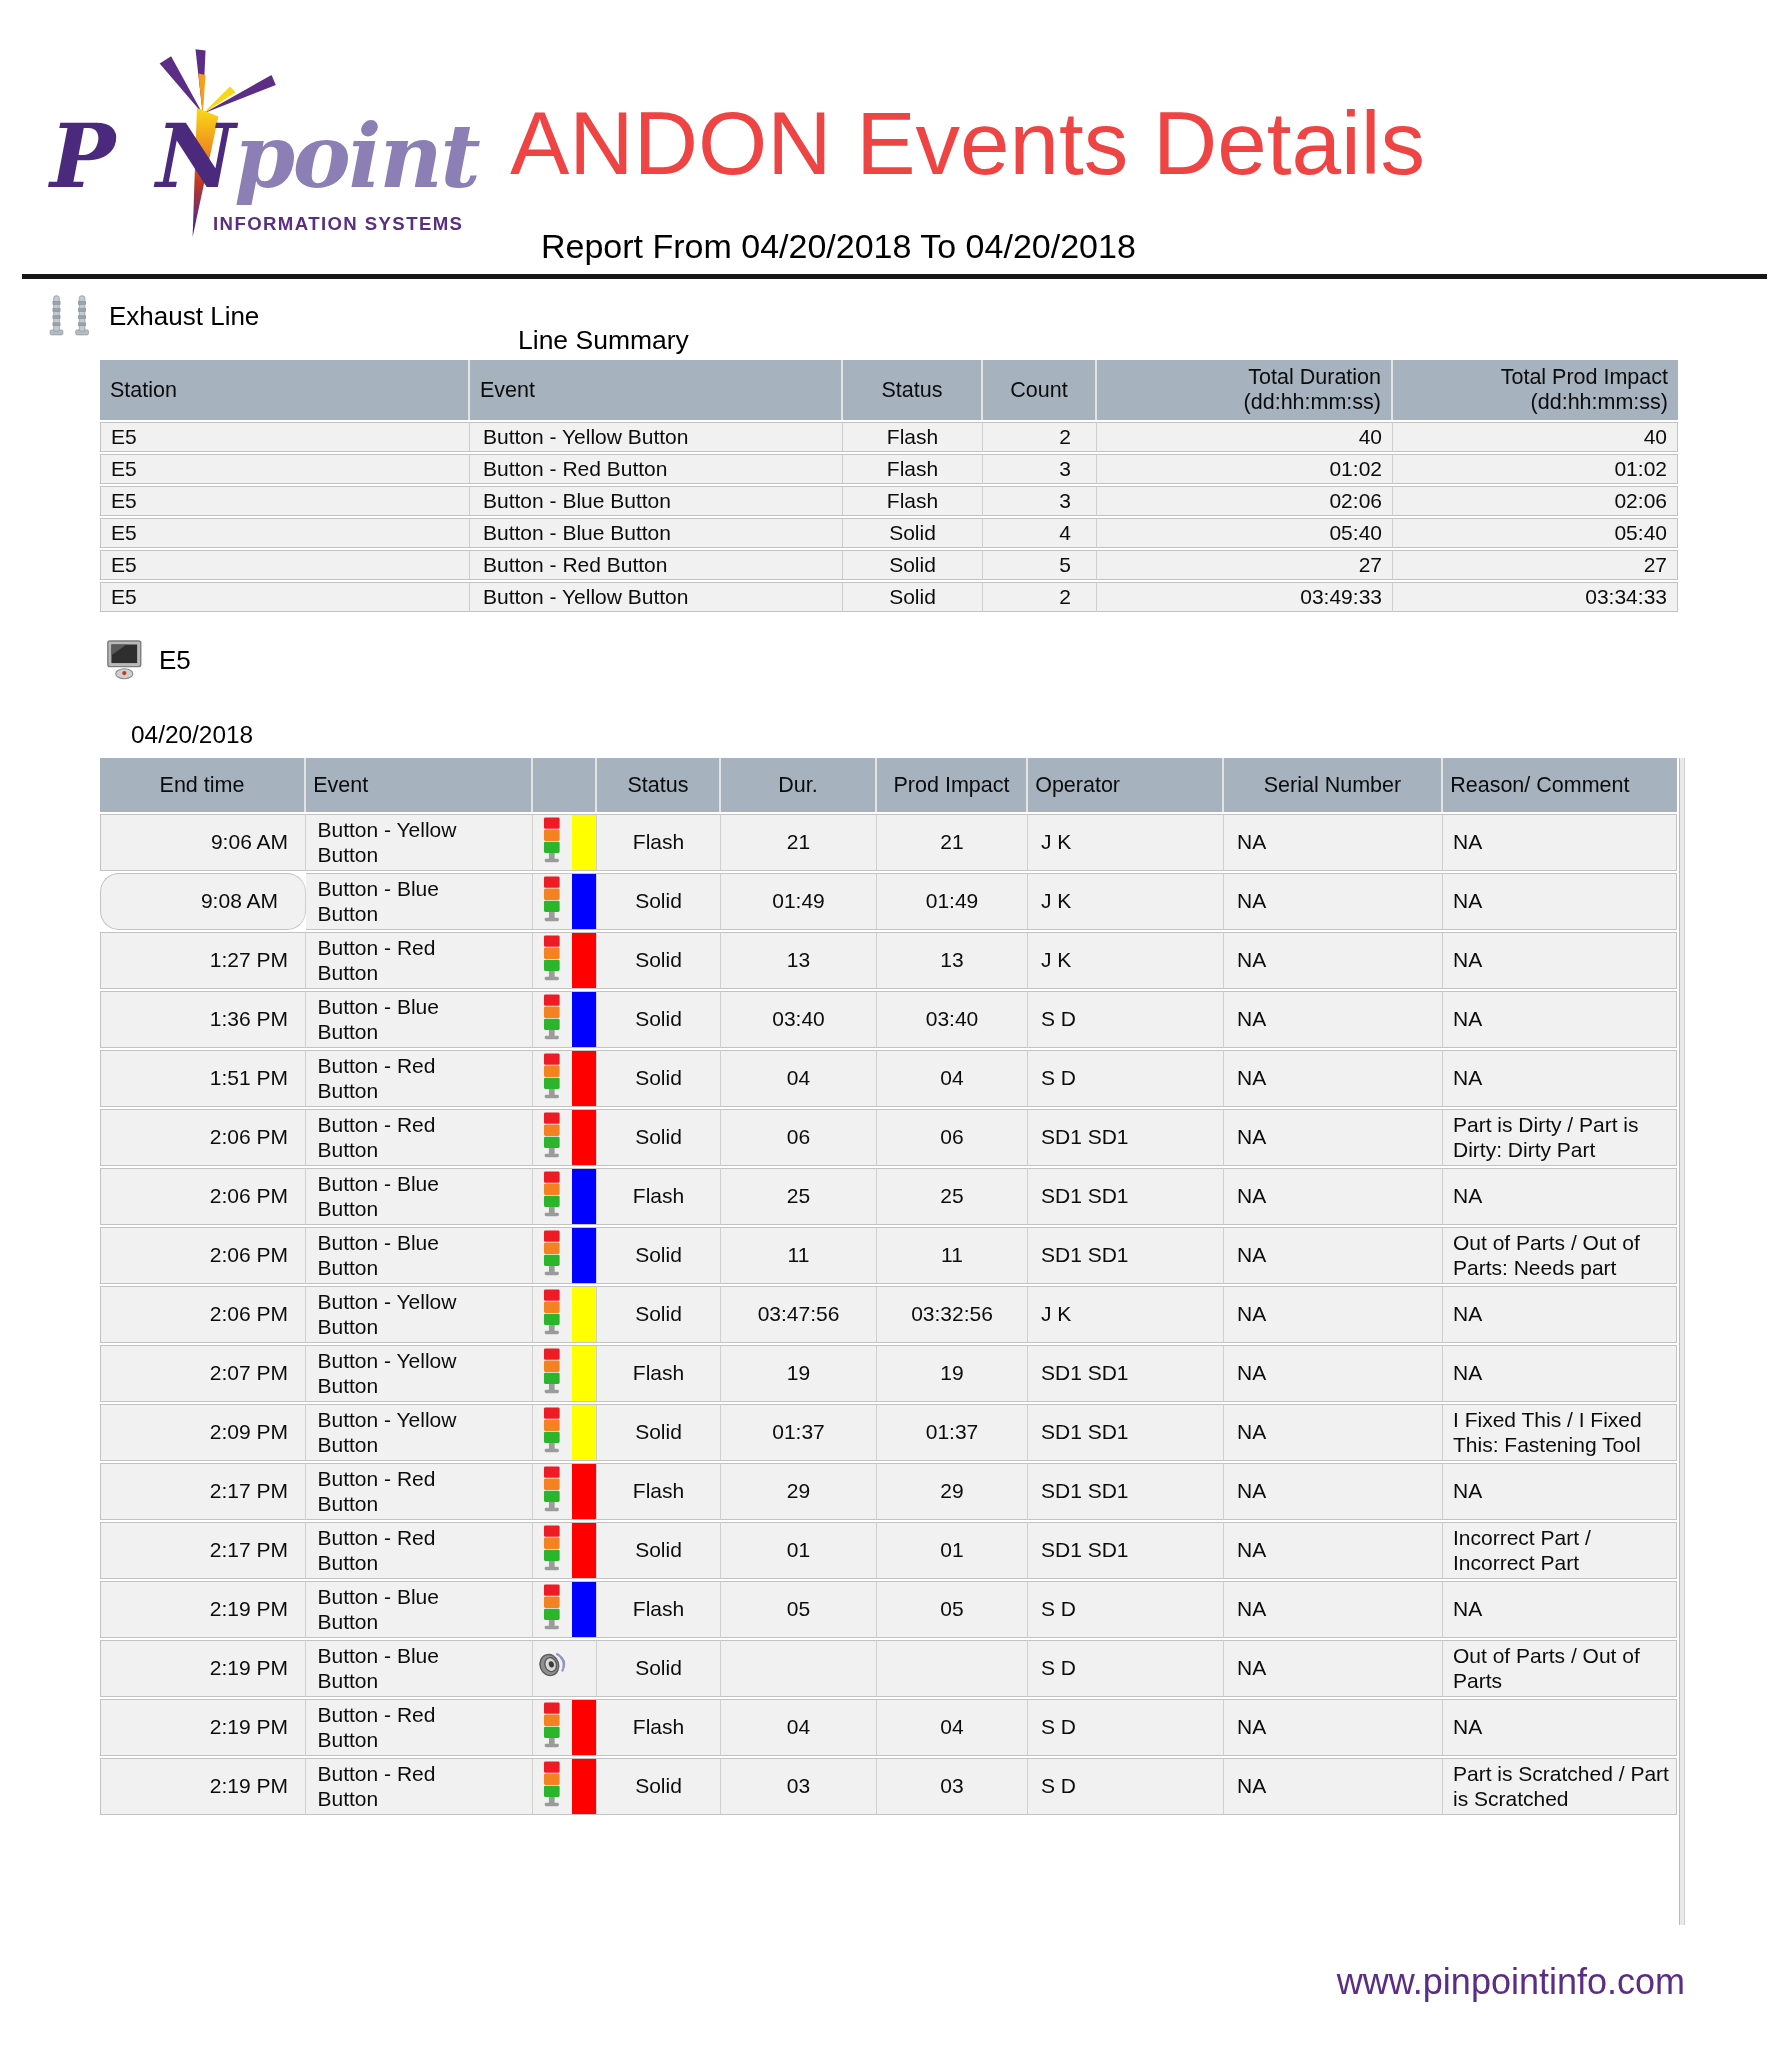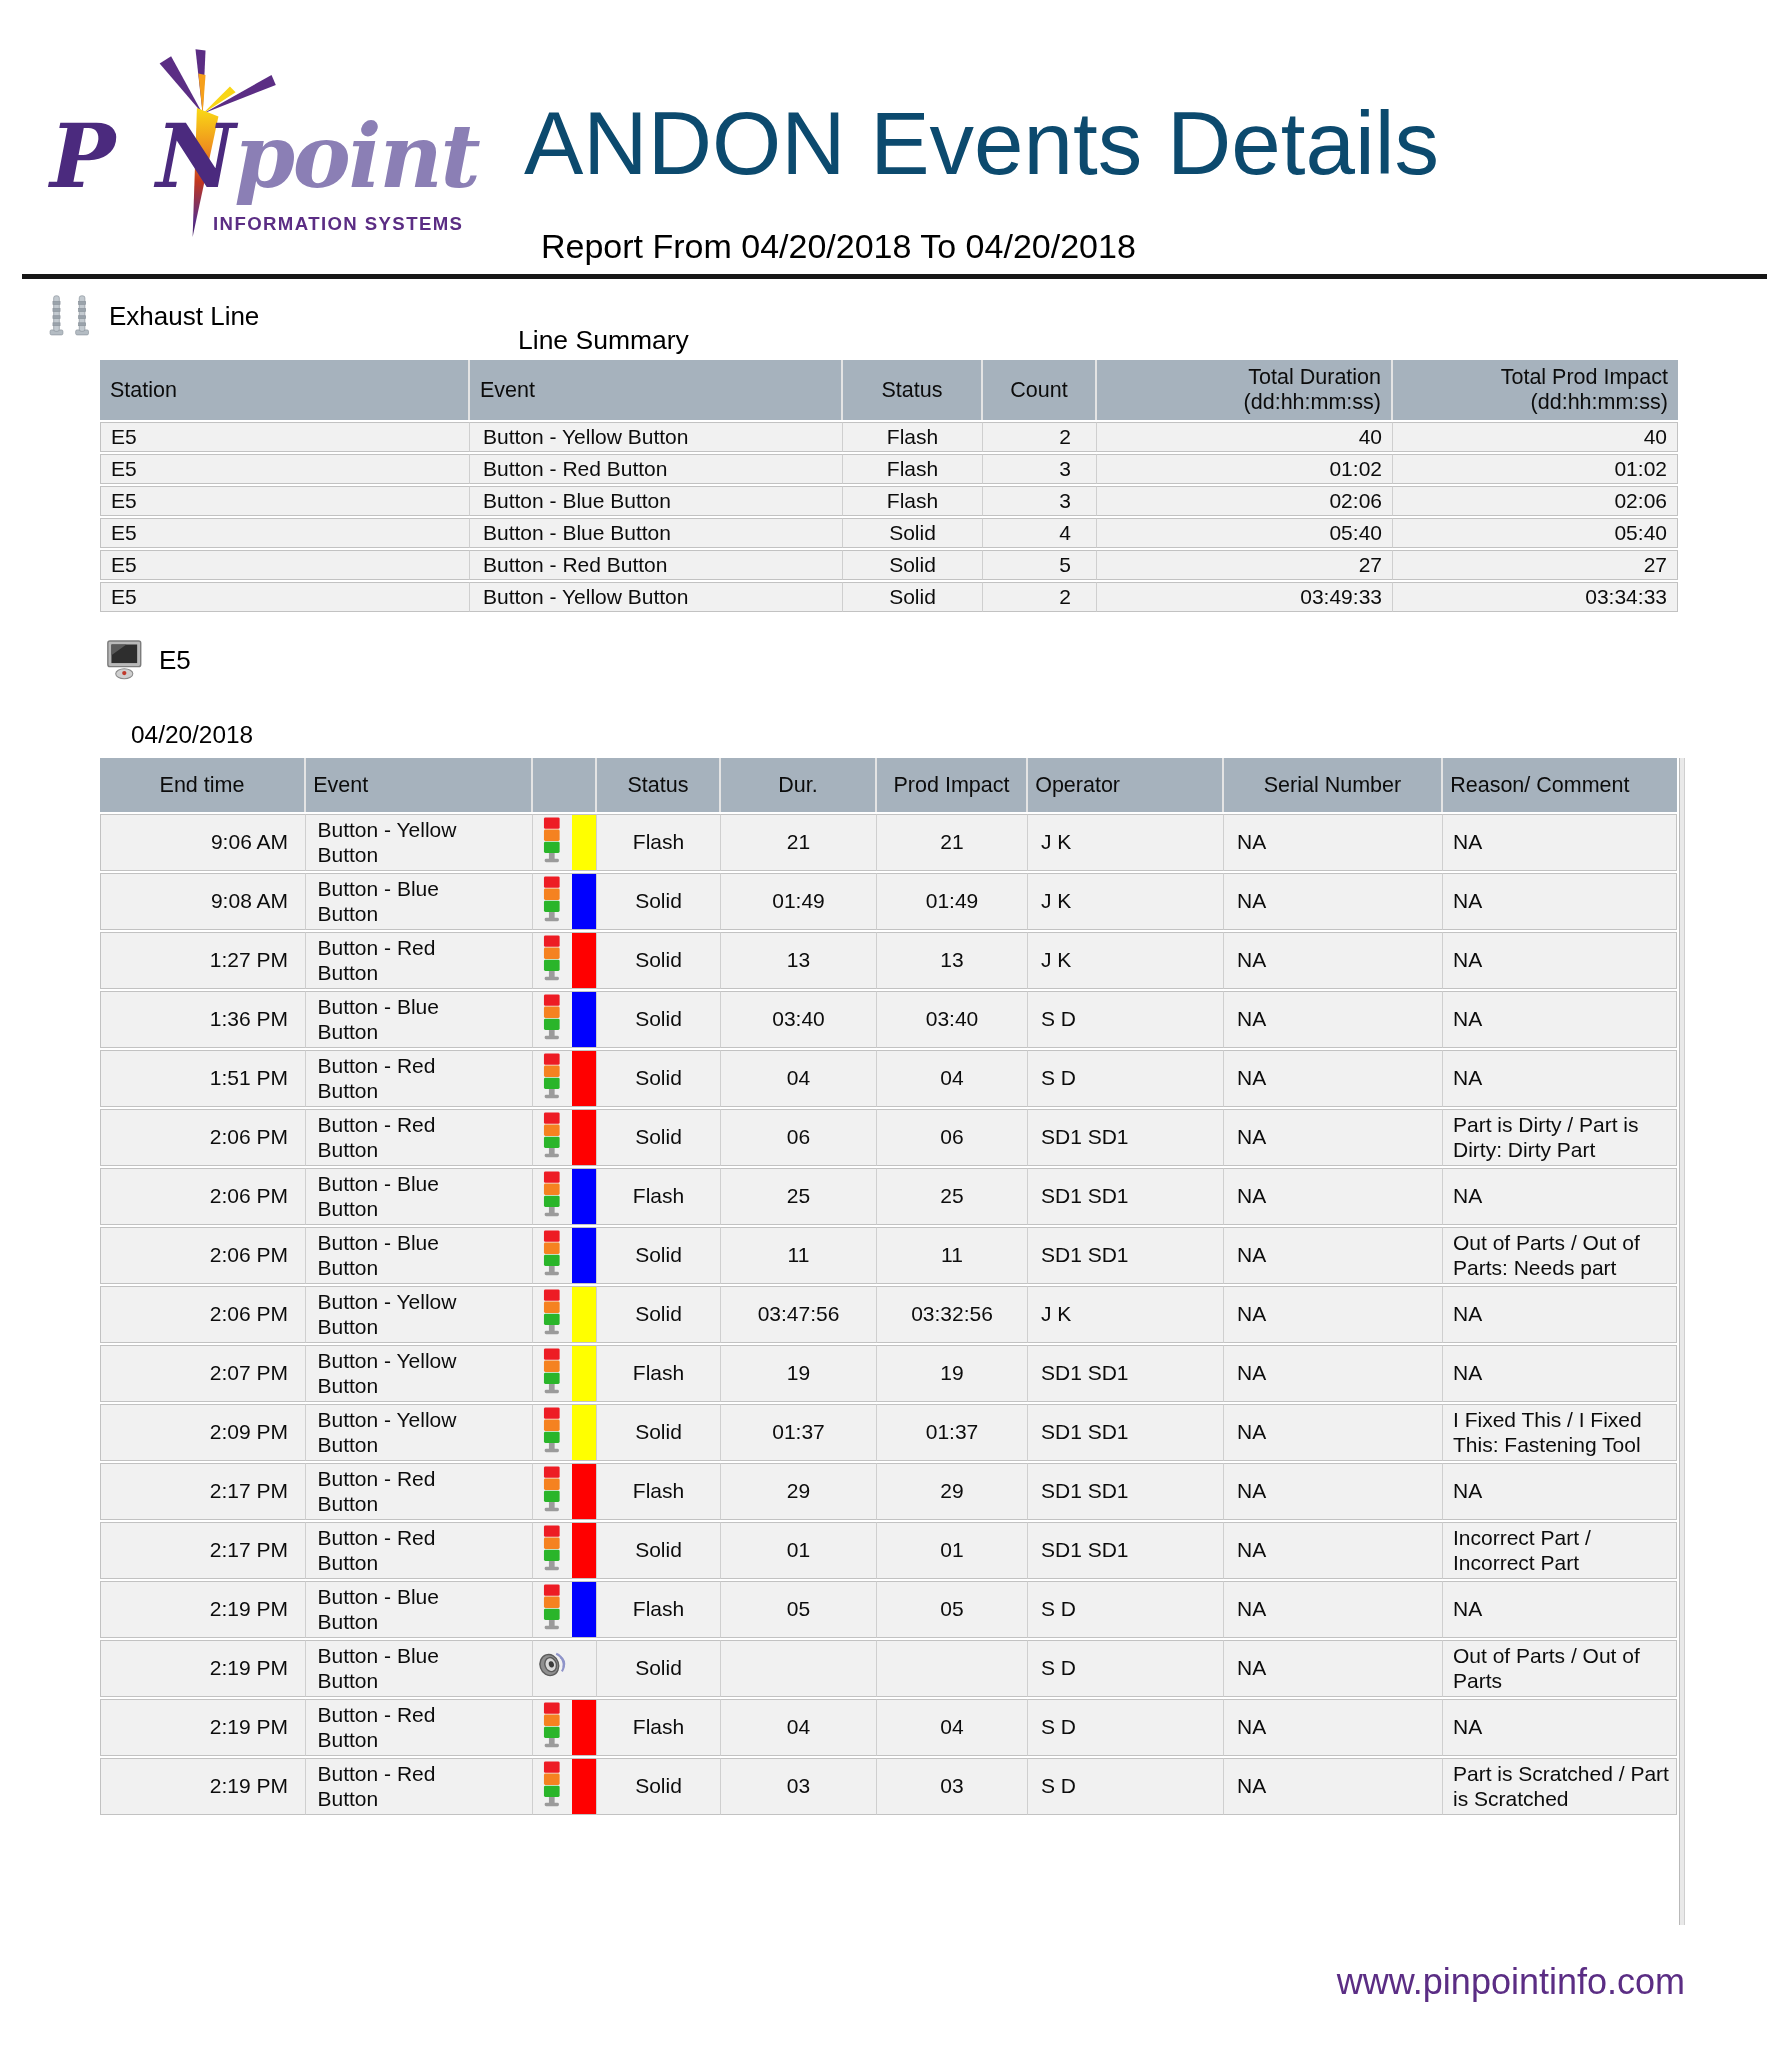--- a/index.html
+++ b/index.html
@@ -11,21 +11,21 @@
   #logo .word{position:absolute;left:0;top:63px;display:flex;align-items:baseline;
               font-family:"DejaVu Serif","Liberation Serif",serif;font-style:italic;font-weight:bold;}
   #logo .p1{font-size:87px;color:#4b2a7e;letter-spacing:-1.4px;}
   #logo .gap{display:inline-block;width:42px;}
   #logo .p2{font-size:87px;color:#4b2a7e;letter-spacing:-1.4px;}
   #logo .p3{font-size:87px;color:#8b7fb5;letter-spacing:-2.2px;}
   #logo .tagline{position:absolute;left:163px;top:171px;font-size:18.6px;font-weight:bold;
                  color:#5b2d84;letter-spacing:1.4px;font-family:"Liberation Sans",sans-serif;}
   #pin-svg{position:absolute;left:108px;top:0px;}
 
-  #report-title{position:absolute;left:524px;top:99px;font-size:89px;line-height:1;color:#0c4a6e;}
+  #report-title{position:absolute;left:510px;top:99px;font-size:89px;line-height:1;color:#ef4444;}
   #report-subtitle{position:absolute;left:541px;top:227px;font-size:34px;color:#000;}
   #title-rule{position:absolute;left:21.5px;top:274px;width:1745px;height:5px;background:#161616;}
 
   
   #exhaust-icon{position:absolute;left:43px;top:290px;}
   #exhaust-label{position:absolute;left:109px;top:301px;font-size:26px;color:#000;}
   #line-summary-title{position:absolute;left:518px;top:325px;font-size:26.5px;color:#000;}
   #e5-icon{position:absolute;left:105px;top:638px;}
   #e5-label{position:absolute;left:159px;top:645px;font-size:26px;color:#000;}
   #date-label{position:absolute;left:131px;top:721px;font-size:24.4px;color:#000;}
@@ -236,21 +236,21 @@
   </td>
           <td class="color-cell" style="background: rgb(255, 255, 0);"></td>
           <td class="ac">Flash</td>
           <td class="ac">21</td>
           <td class="ac">21</td>
           <td class="al" style="padding-left: 13px;">J K</td>
           <td class="al" style="padding-left: 13px;">NA</td>
           <td class="al" style="padding-left: 10px; padding-right: 4.3px;">NA</td>
         </tr>
         <tr>
-          <td class="ar" style="padding-right: 17px;">9:08 AM</td>
+          <td class="ar" style="padding-right: 27px; border-radius: 19px;">9:08 AM</td>
           <td class="al" style="padding-left: 11.5px; padding-right: 36px;">Button - Blue Button</td>
           <td class="icon-cell">
     <svg width="29" height="47" viewBox="0 0 40 66">
       <rect x="8" y="2" width="22" height="16" rx="2" fill="#ed1c24"></rect>
       <rect x="8" y="19" width="22" height="16" rx="2" fill="#f58220"></rect>
       <rect x="8" y="36" width="22" height="16" rx="2" fill="#2ab52a"></rect>
       <rect x="15" y="52" width="8" height="9" fill="#9b9b9b"></rect>
       <rect x="9" y="60" width="20" height="5" rx="2" fill="#9b9b9b"></rect>
     </svg>
   </td>

